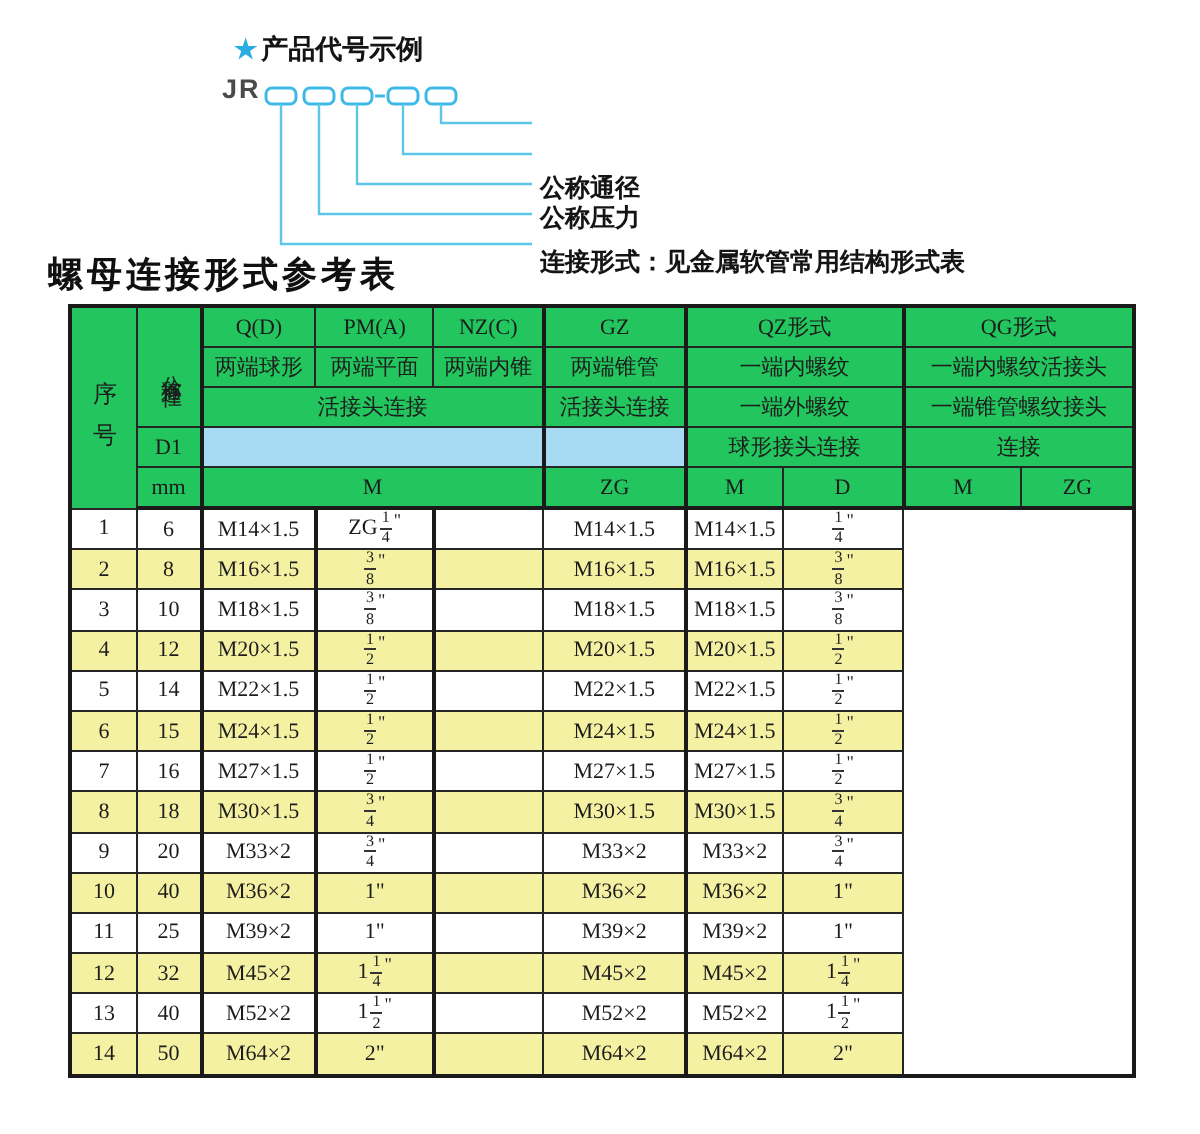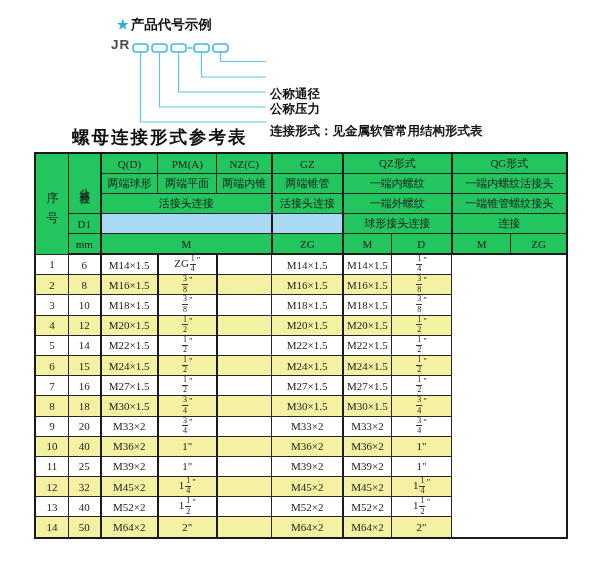--- a/index.html
+++ b/index.html
@@ -20,21 +20,21 @@
     font-family:"Liberation Sans", sans-serif;font-weight:bold;font-size:13.5px;color:#4a4a4a;letter-spacing:1px;
   }
   .diag-label{
     position:absolute;left:270px;white-space:nowrap;
     font-family:"Liberation Sans", sans-serif;font-weight:bold;font-size:12.5px;color:#141414;
   }
   
   .tbl-title{
     position:absolute;left:24px;top:125px;
     font-family:"Liberation Serif", serif;font-weight:bold;font-size:17.5px;
-    letter-spacing:2px;color:#101010;margin-left:48px;
+    letter-spacing:2px;color:#101010;
   }
   
   #tblwrap{position:absolute;left:34px;top:152px;}
   table{
     border-collapse:collapse;table-layout:fixed;width:534px;
     font-family:"Liberation Serif", serif;
   }
   th,td{
     border:1px solid #262626;padding:0 1px;text-align:center;vertical-align:middle;
     font-weight:normal;font-size:11px;color:#1c1c1c;overflow:hidden;

